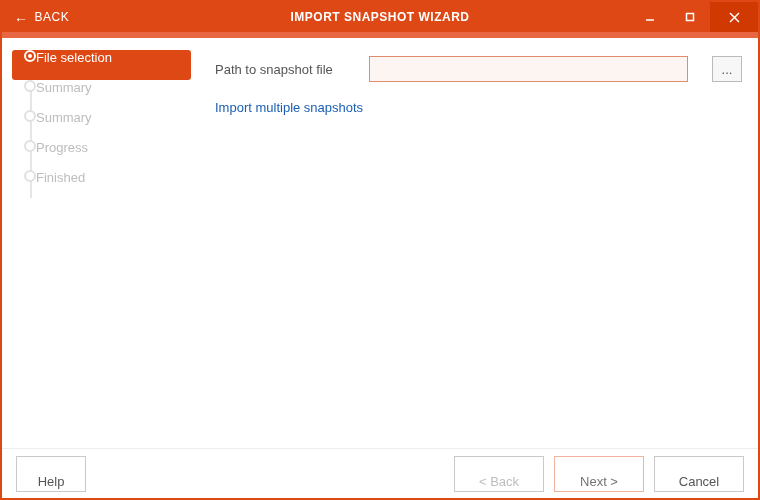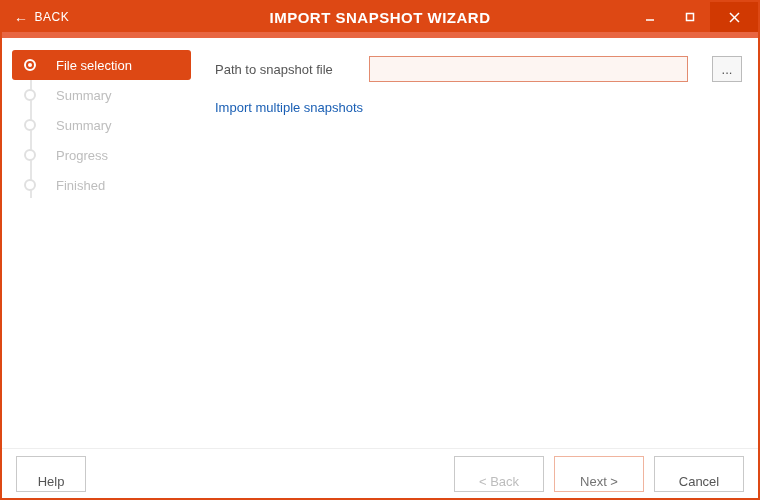--- a/index.html
+++ b/index.html
@@ -41,21 +41,21 @@
     }
     .back-arrow {
       font-size: 14px;
       line-height: 1;
     }
     .title-text {
       position: absolute;
       left: 50%;
       transform: translateX(-50%);
       font-weight: bold;
-      font-size: 15px;
+      font-size: 12px;
       letter-spacing: 0.5px;
     }
     .win-controls {
       margin-left: auto;
       display: flex;
       height: 100%;
     }
     .win-btn {
       width: 40px;
       height: 100%;
@@ -95,28 +95,27 @@
     .connector {
       position: absolute;
       left: 28px;
       top: 28px;
       width: 2px;
       background: #e5e5e5;
       z-index: 0;
     }
     .step {
       display: flex;
-      align-items: center;
       height: 30px;
       padding: 0 12px 0 22px;
       position: relative;
       z-index: 1;
       color: #bdbdbd;
       font-size: 13px;
-      gap: 20px;
+      gap: 0;
     }
     .step .bullet {
       width: 12px;
       height: 12px;
       border-radius: 50%;
       border: 2px solid #e0e0e0;
       background: #fff;
       flex: 0 0 auto;
     }
     .step.active {

